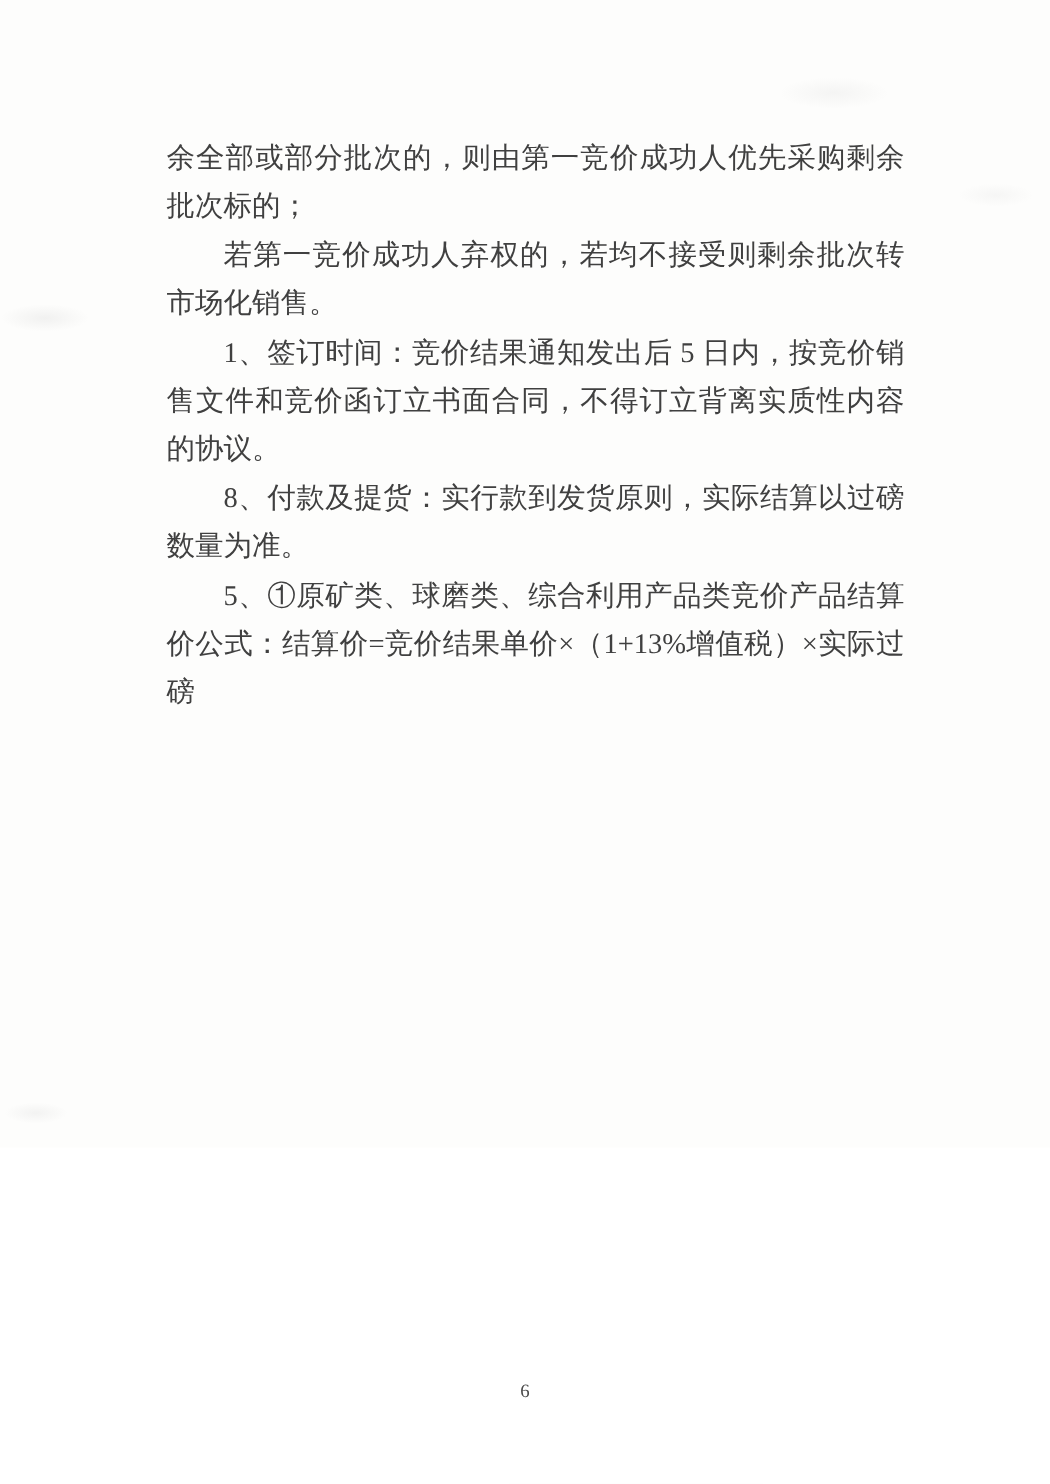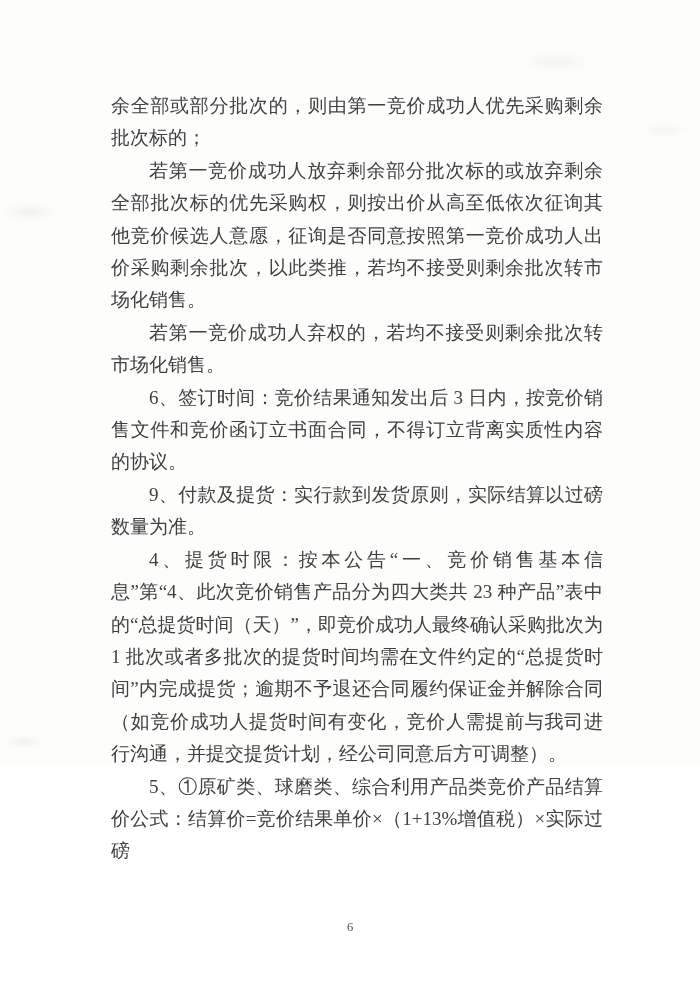--- a/index.html
+++ b/index.html
@@ -58,21 +58,19 @@
     line-height: 16px;
     color: #4a4a4a;
   }
 </style>
 </head>
 <body>
 
 <div class="sheet">
   <div class="content">
       <div class="para">余全部或部分批次的，则由第一竞价成功人优先采购剩余批次标的；</div>
-      <div class="para indent">若第一竞价成功人放弃剩余部分批次标的或放弃剩余全部批次标的优先采购权，则按出价从高至低依次征询其他竞价候选人意愿，征询是否同意按照第一竞价成功人出价采购剩余批次，以此类推，若均不接受则剩余批次转市场化销售。</div>
       <div class="para indent">若第一竞价成功人弃权的，若均不接受则剩余批次转市场化销售。</div>
-      <div class="para indent">6、签订时间：竞价结果通知发出后 3 日内，按竞价销售文件和竞价函订立书面合同，不得订立背离实质性内容的协议。</div>
-      <div class="para indent">9、付款及提货：实行款到发货原则，实际结算以过磅数量为准。</div>
-      <div class="para indent">4、提货时限：按本公告“一、竞价销售基本信息”第“4、此次竞价销售产品分为四大类共 23 种产品”表中的“总提货时间（天）”，即竞价成功人最终确认采购批次为 1 批次或者多批次的提货时间均需在文件约定的“总提货时间”内完成提货；逾期不予退还合同履约保证金并解除合同（如竞价成功人提货时间有变化，竞价人需提前与我司进行沟通，并提交提货计划，经公司同意后方可调整）。</div>
+      <div class="para indent">1、签订时间：竞价结果通知发出后 5 日内，按竞价销售文件和竞价函订立书面合同，不得订立背离实质性内容的协议。</div>
+      <div class="para indent">8、付款及提货：实行款到发货原则，实际结算以过磅数量为准。</div>
       <div class="para indent">5、①原矿类、球磨类、综合利用产品类竞价产品结算价公式：结算价=竞价结果单价×（1+13%增值税）×实际过磅</div>
     </div>
   <div class="page-footer">6</div>
 </div>
 
 </body></html>

